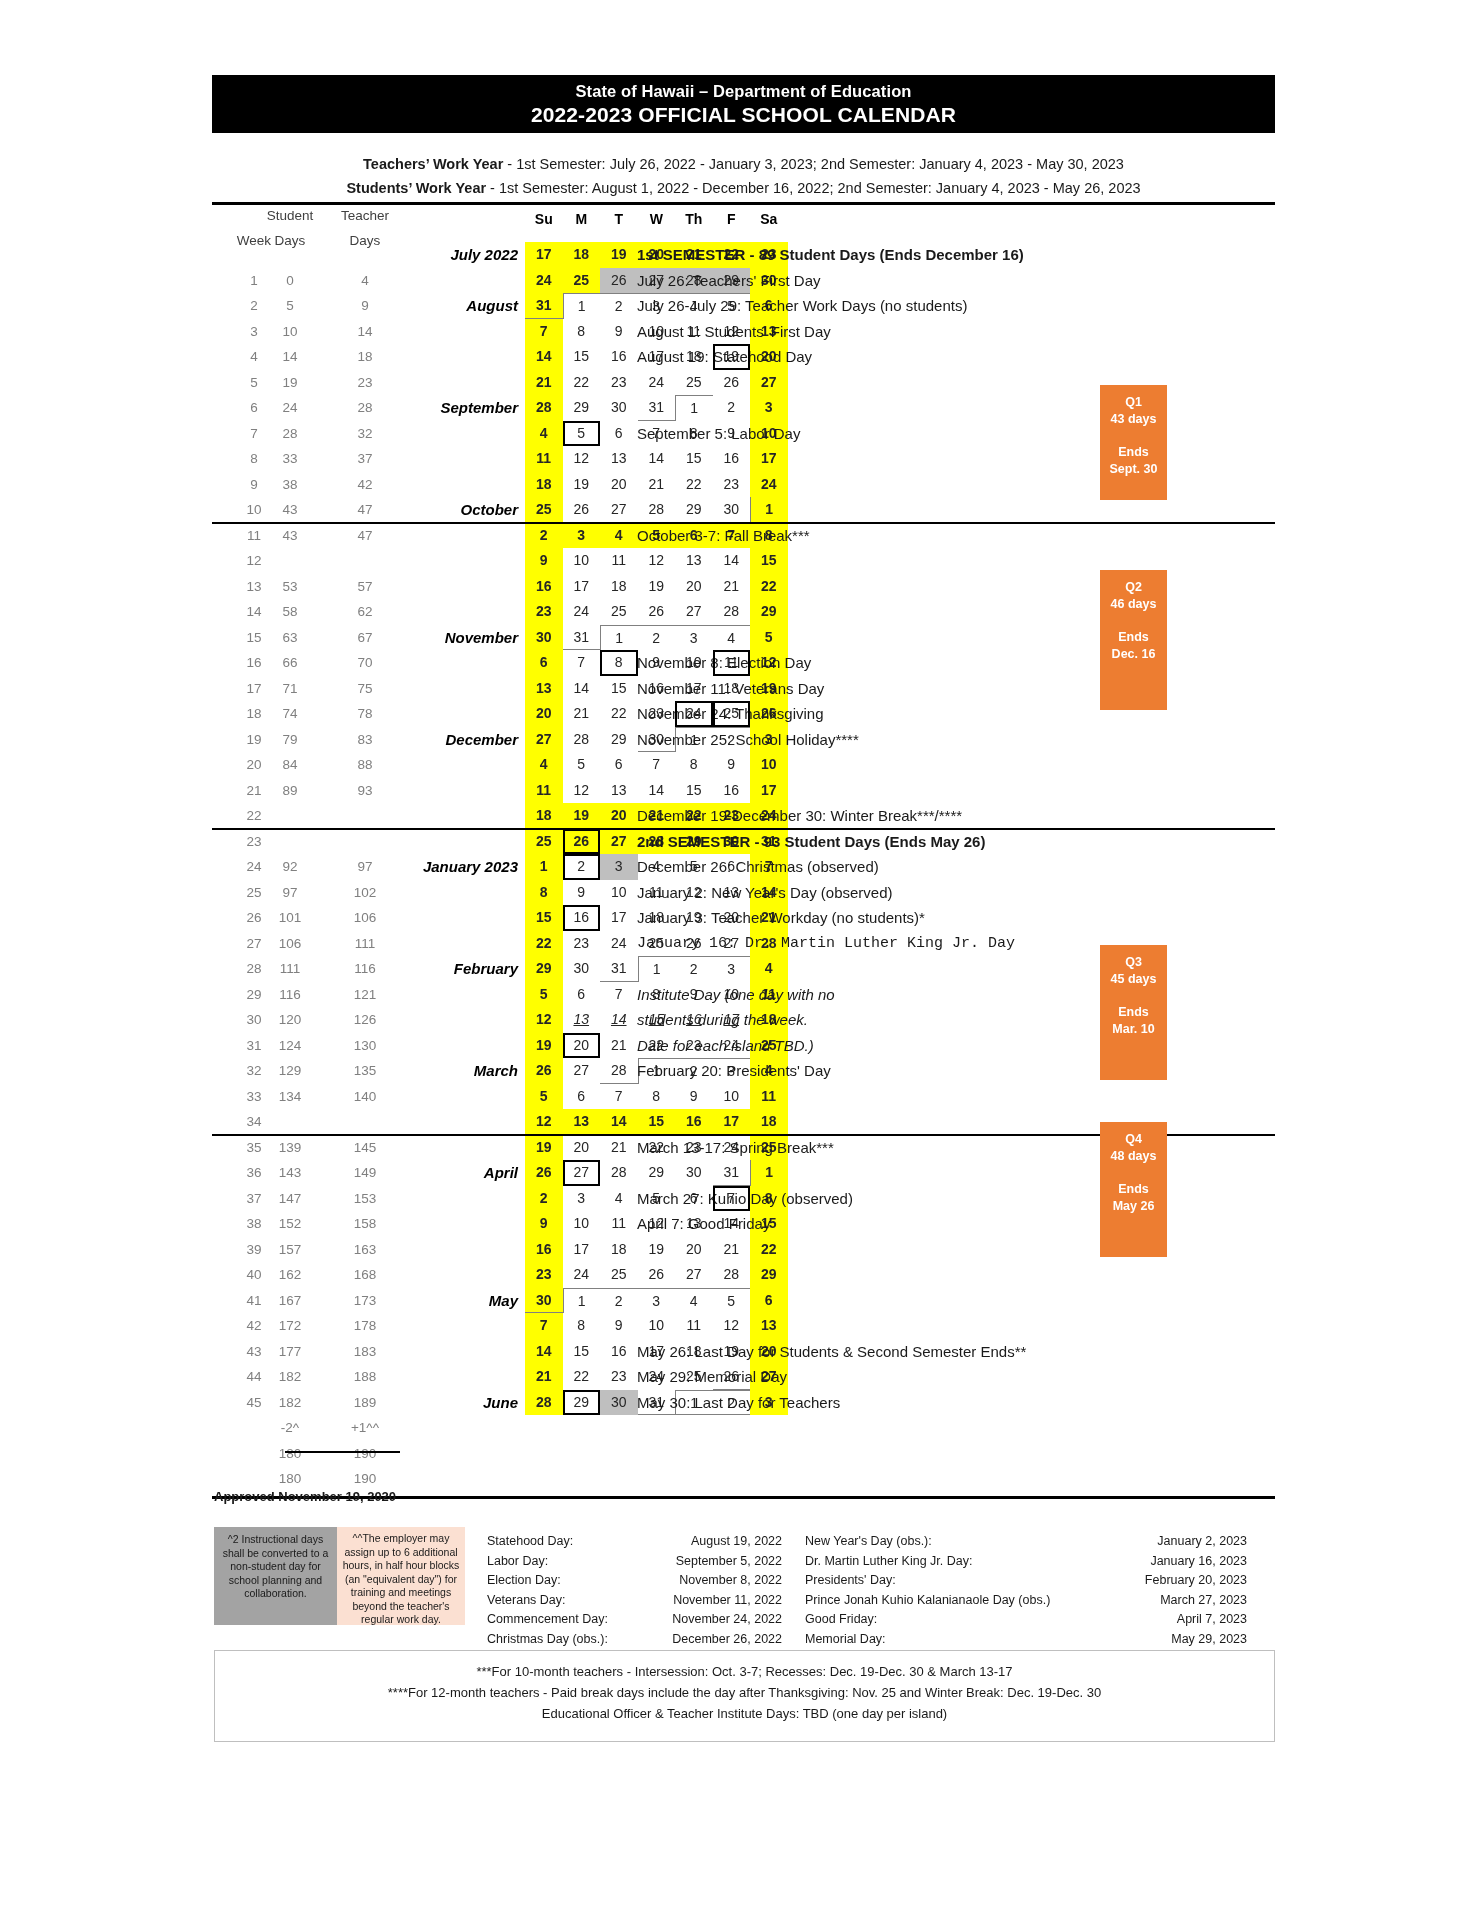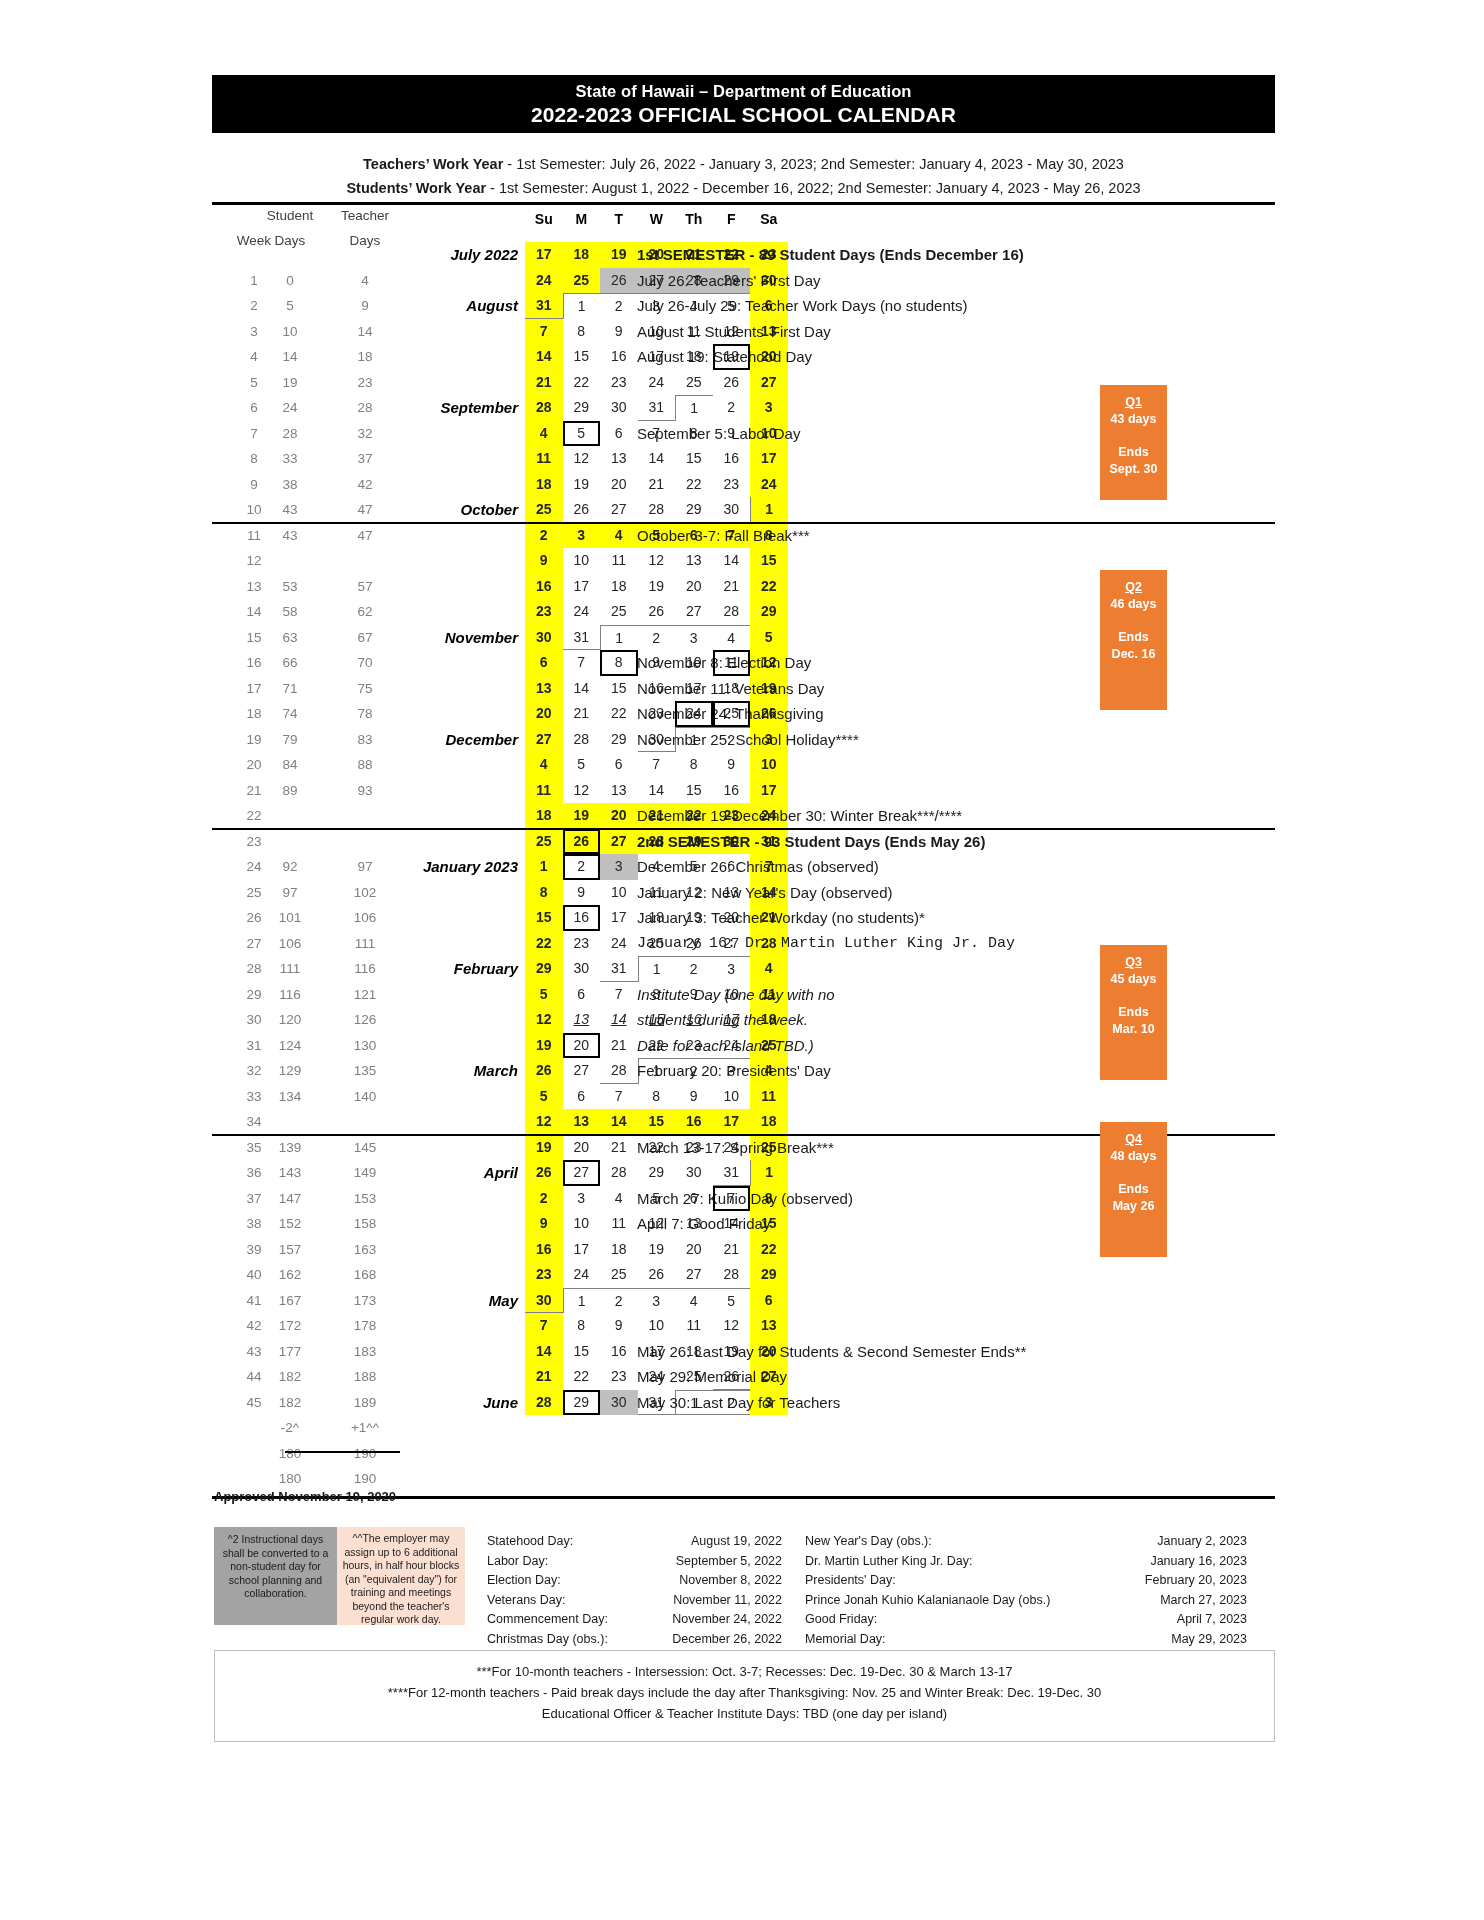--- a/index.html
+++ b/index.html
@@ -83,21 +83,21 @@
   }
   .note.b { font-weight:bold; }
   .note.it { font-style:italic; }
 
   
   .qbox {
     position:absolute; width:67px; background:#ED7D31; color:#ffffff;
     text-align:center; font-size:12.5px; font-weight:bold; line-height:17px;
     padding-top:9px;
   }
-  .qbox .qt { text-decoration:underline; }
+  .qbox .qt { }
   .qbox .qgap { height:16px; }
 
   
   .footrule { position:absolute; left:212px; width:1063px; height:3px; background:#000; }
   .approved { position:absolute; left:214px; top:1489px; font-size:13px; font-weight:bold; }
 
   .noteblue {
     position:absolute; left:214px; top:1527px; width:123px; height:98px;
     background:#a3a3a3; color:#1a1a1a; font-size:10.5px; line-height:13.5px;
     text-align:center; padding:6px 5px;

